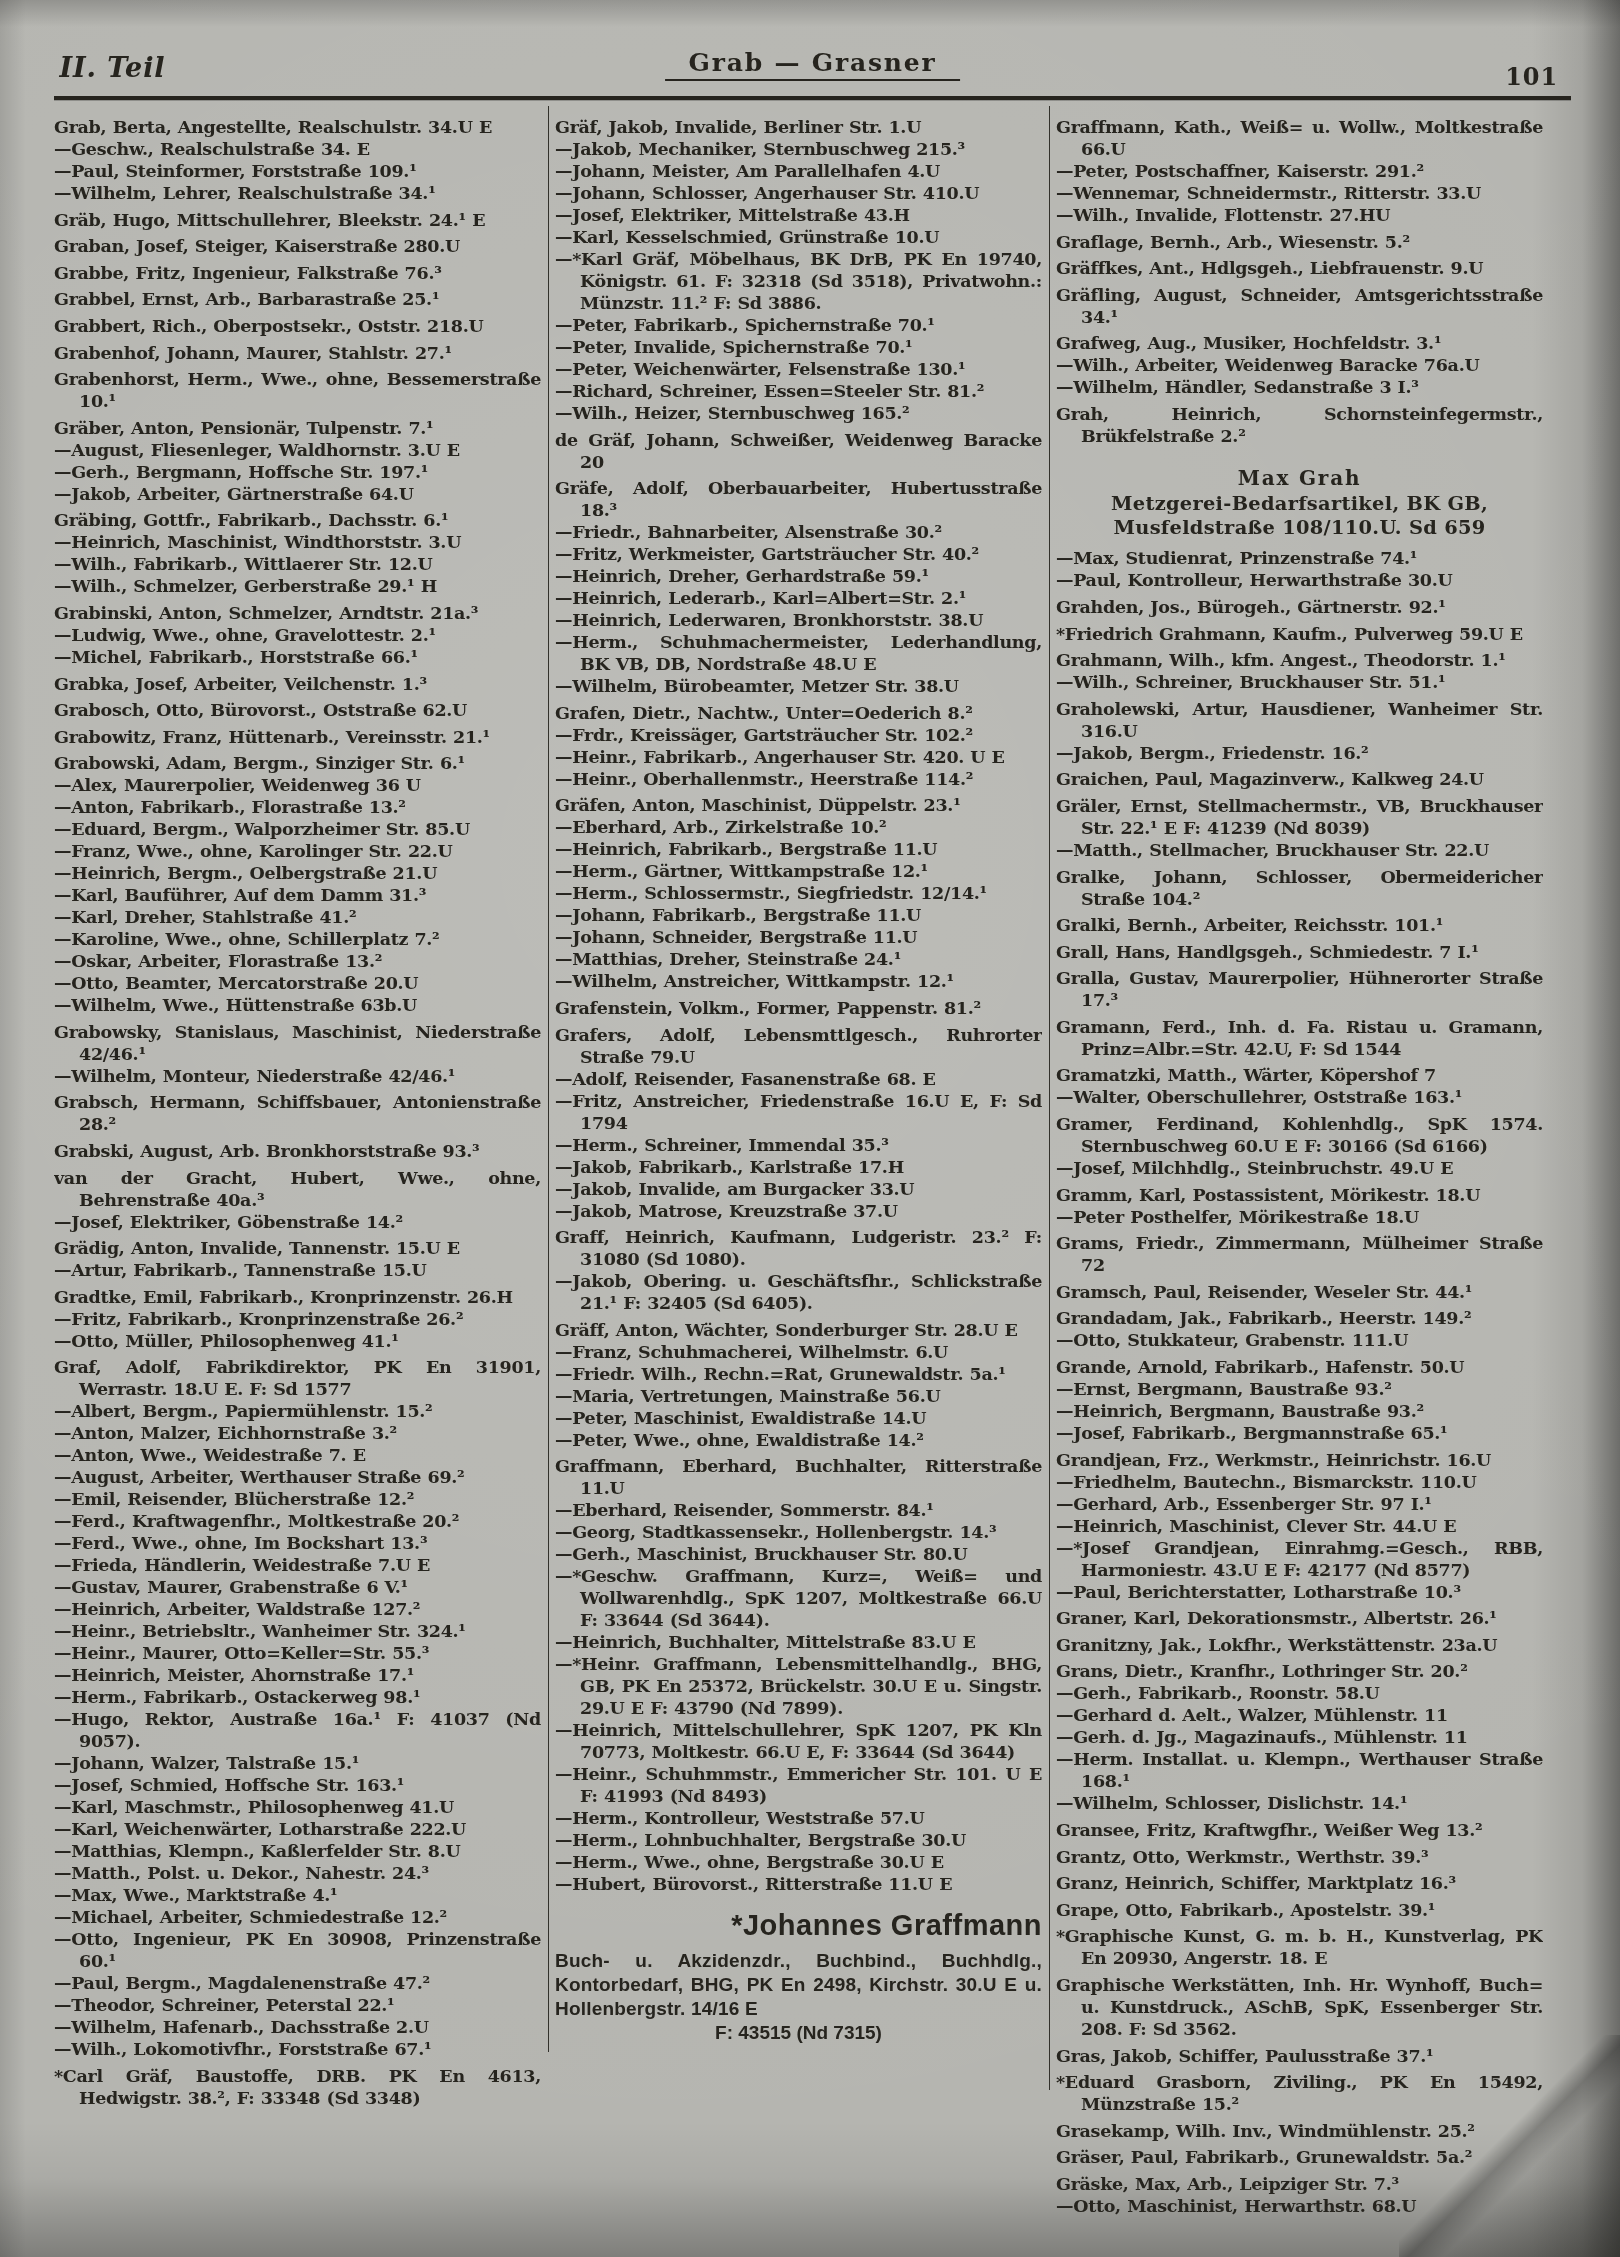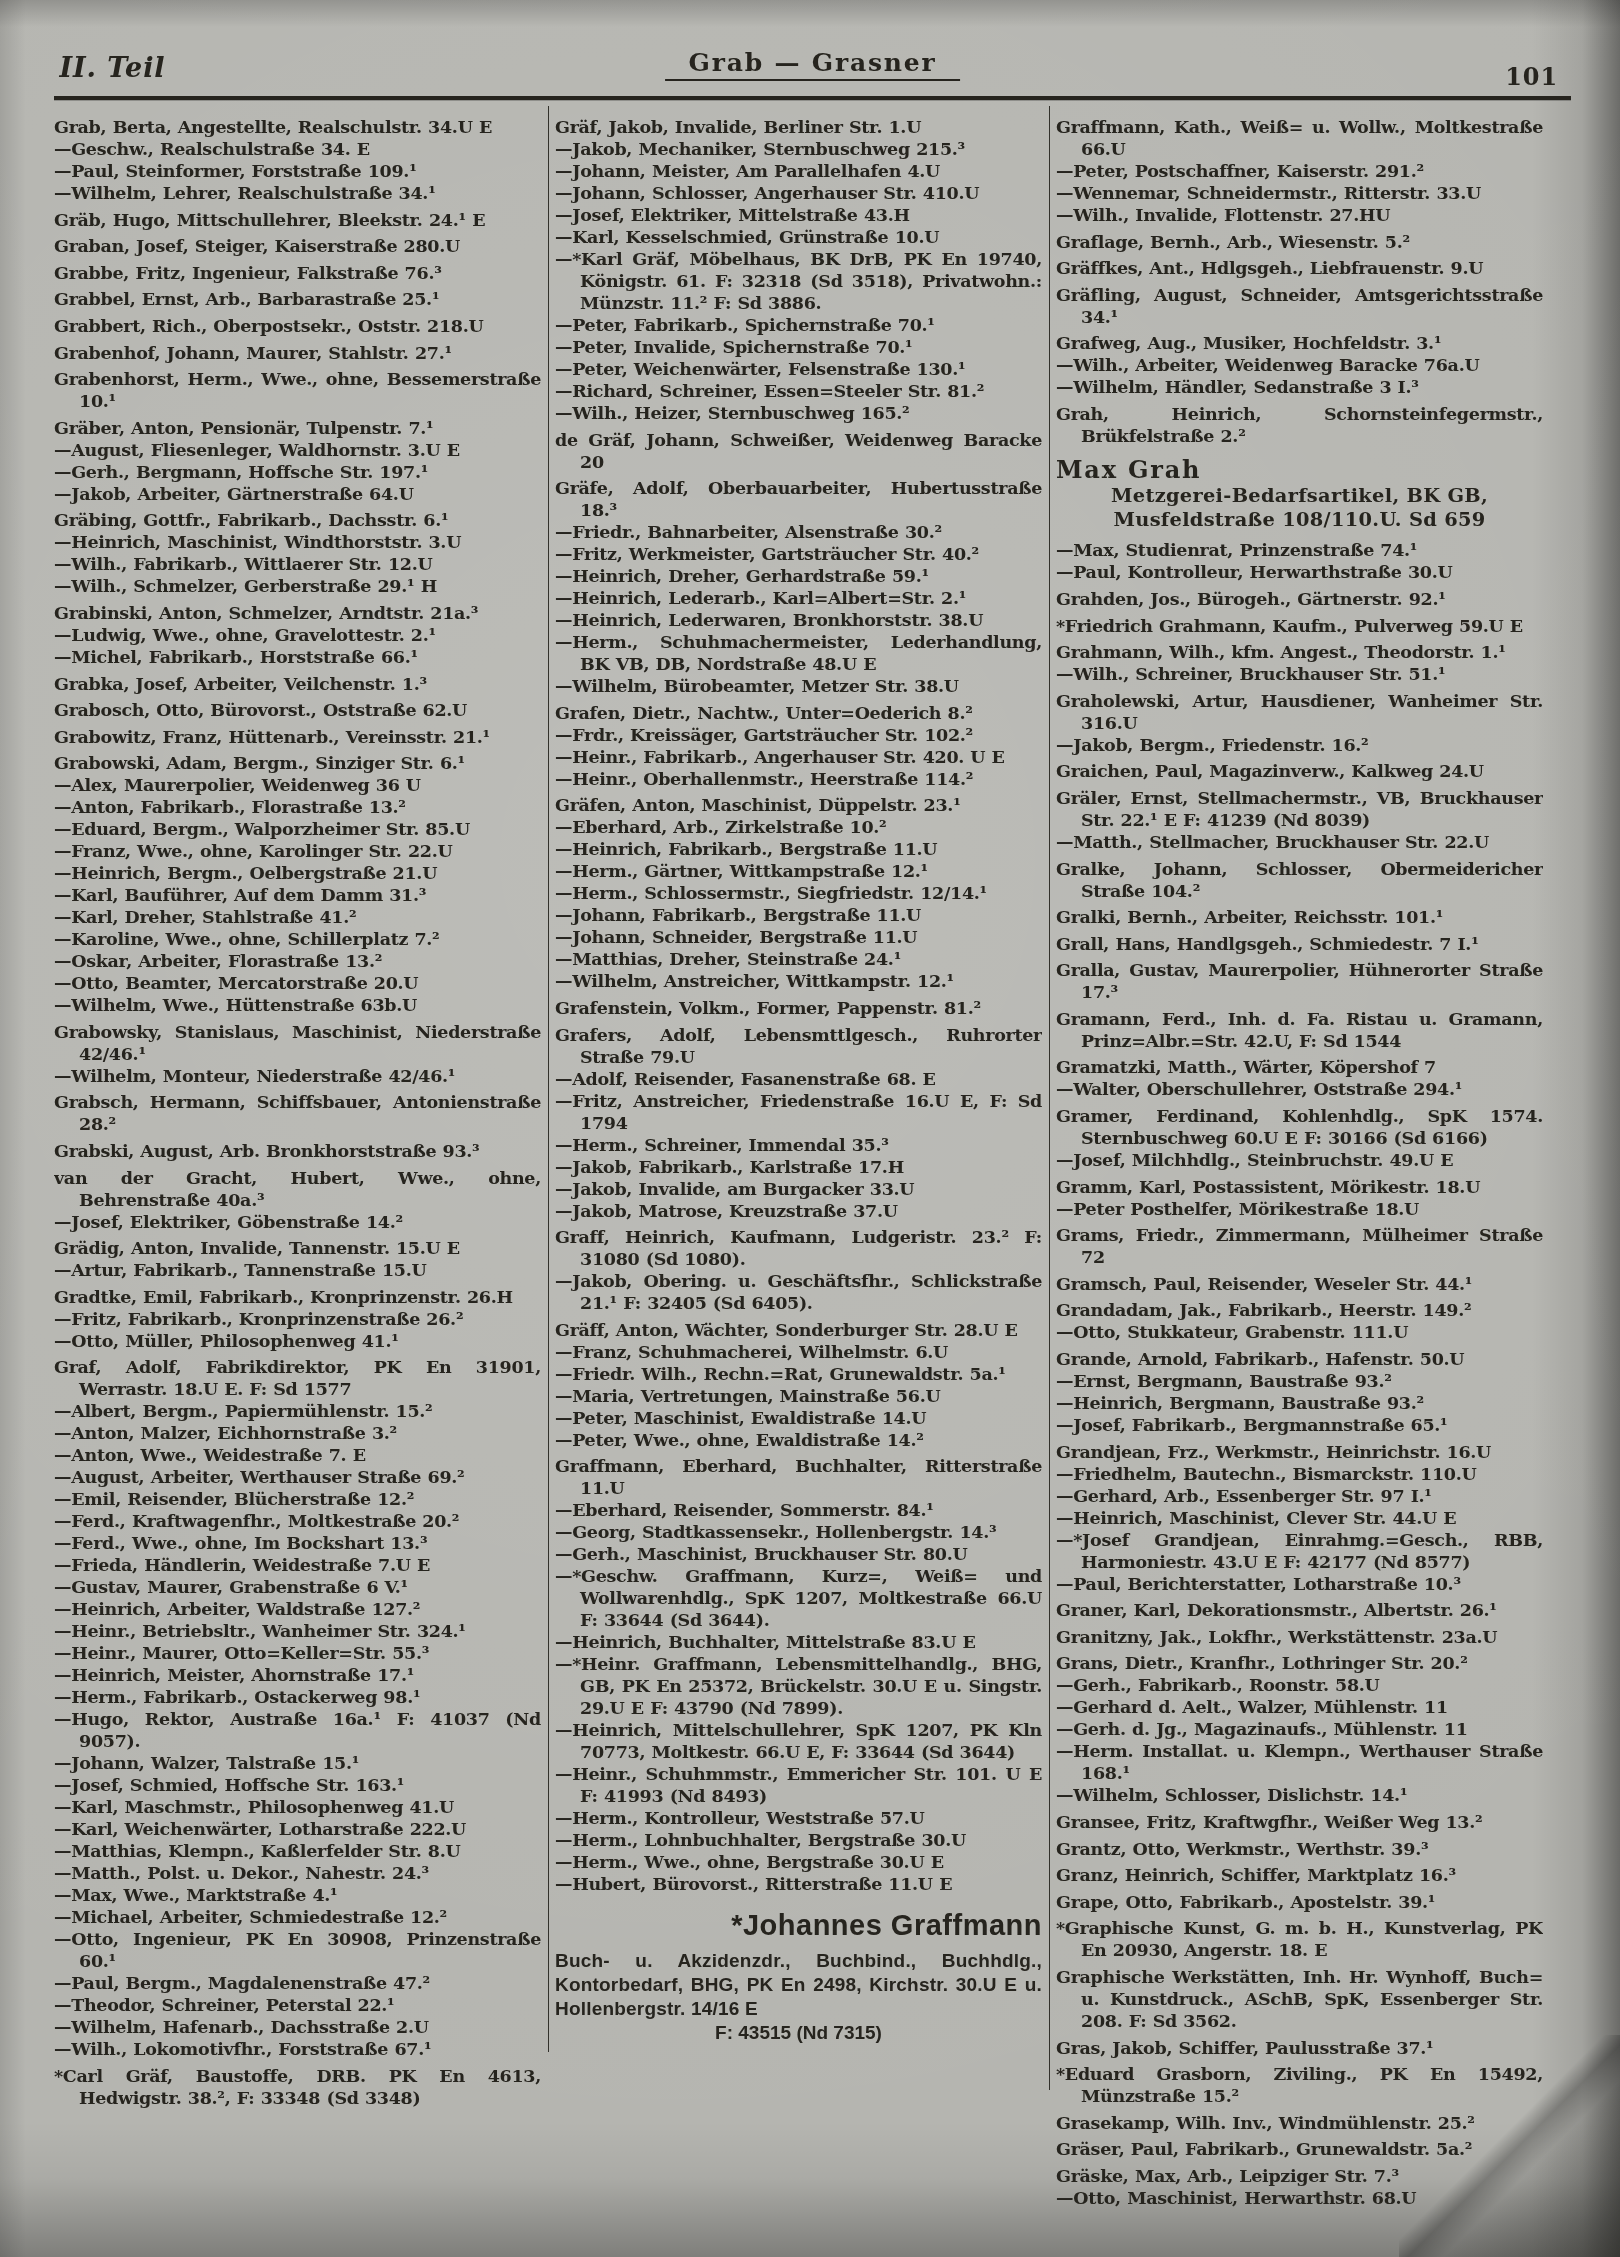--- a/index.html
+++ b/index.html
@@ -79,22 +79,22 @@
     font-family:"Liberation Sans", sans-serif;
     font-weight:bold;font-size:19px;line-height:24px;
     text-align:justify;letter-spacing:0.2px;
   }
   .ad-sans-center{
     font-family:"Liberation Sans", sans-serif;
     font-weight:bold;font-size:19px;line-height:24px;
     text-align:center;
   }
   .ad-roman-title{
-    font-weight:bold;font-size:24px;line-height:28px;
-    margin-top:9px;letter-spacing:1.8px;
+    font-weight:bold;font-size:20px;line-height:28px;
+    text-align:center;margin-top:17px;letter-spacing:1.8px;
     font-family:"DejaVu Serif", serif;
   }
   .ad-roman-body{
     font-weight:bold;font-size:19.4px;line-height:24px;
     text-align:center;letter-spacing:0.3px;
     font-family:"DejaVu Serif", serif;
   }
   .ad-roman-body.last{margin-bottom:7.4px;}
 </style>
 </head>
@@ -285,21 +285,21 @@
           <p class="e">—Jakob, Bergm., Friedenstr. 16.²</p>
           <p class="e grp">Graichen, Paul, Magazinverw., Kalkweg 24.U</p>
           <p class="e grp">Gräler, Ernst, Stellmachermstr., VB, Bruckhauser Str. 22.¹ E F: 41239 (Nd 8039)</p>
           <p class="e">—Matth., Stellmacher, Bruckhauser Str. 22.U</p>
           <p class="e grp">Gralke, Johann, Schlosser, Obermeidericher Straße 104.²</p>
           <p class="e grp">Gralki, Bernh., Arbeiter, Reichsstr. 101.¹</p>
           <p class="e grp">Grall, Hans, Handlgsgeh., Schmiedestr. 7 I.¹</p>
           <p class="e grp">Gralla, Gustav, Maurerpolier, Hühnerorter Straße 17.³</p>
           <p class="e grp">Gramann, Ferd., Inh. d. Fa. Ristau u. Gramann, Prinz=Albr.=Str. 42.U, F: Sd 1544</p>
           <p class="e grp">Gramatzki, Matth., Wärter, Köpershof 7</p>
-          <p class="e">—Walter, Oberschullehrer, Oststraße 294.¹</p>
+          <p class="e">—Walter, Oberschullehrer, Oststraße 163.¹</p>
           <p class="e grp">Gramer, Ferdinand, Kohlenhdlg., SpK 1574. Sternbuschweg 60.U E F: 30166 (Sd 6166)</p>
           <p class="e">—Josef, Milchhdlg., Steinbruchstr. 49.U E</p>
           <p class="e grp">Gramm, Karl, Postassistent, Mörikestr. 18.U</p>
           <p class="e">—Peter Posthelfer, Mörikestraße 18.U</p>
           <p class="e grp">Grams, Friedr., Zimmermann, Mülheimer Straße 72</p>
           <p class="e grp">Gramsch, Paul, Reisender, Weseler Str. 44.¹</p>
           <p class="e grp">Grandadam, Jak., Fabrikarb., Heerstr. 149.²</p>
           <p class="e">—Otto, Stukkateur, Grabenstr. 111.U</p>
           <p class="e grp">Grande, Arnold, Fabrikarb., Hafenstr. 50.U</p>
           <p class="e">—Ernst, Bergmann, Baustraße 93.²</p>

